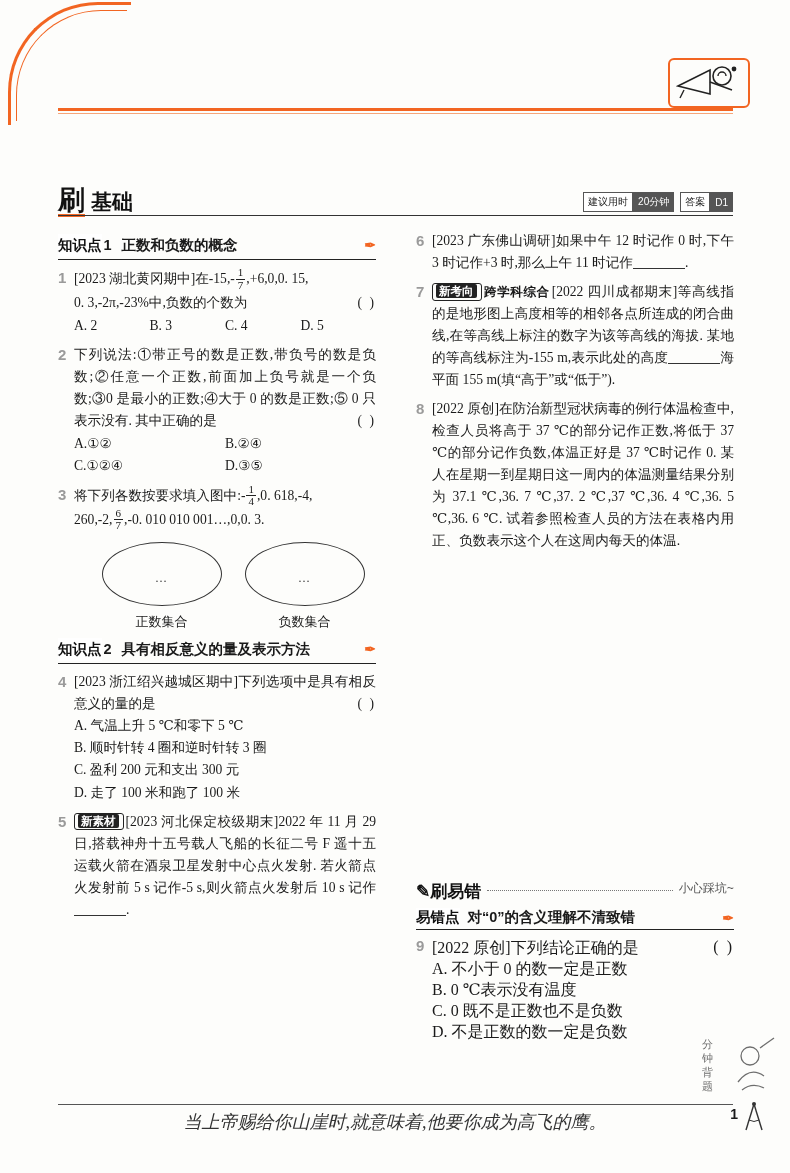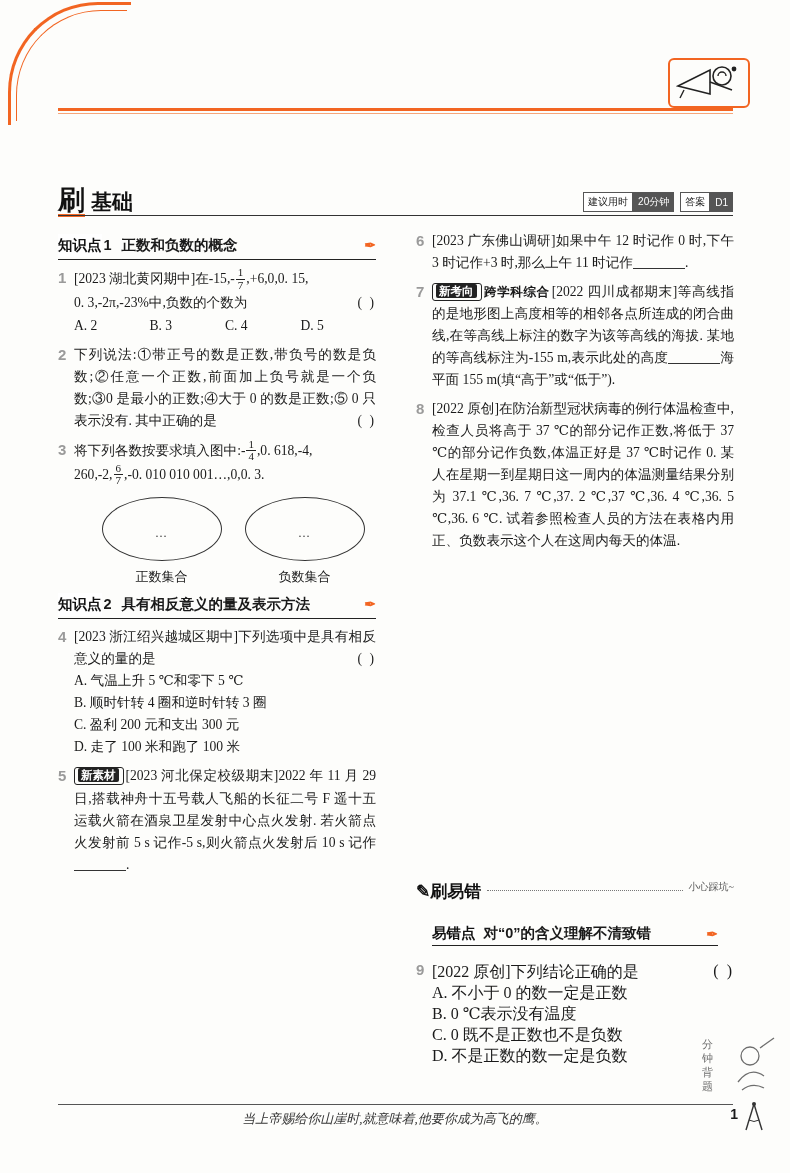--- a/index.html
+++ b/index.html
@@ -319,24 +319,24 @@
     color: #111;
     white-space: nowrap;
   }
   .ec-dots {
     flex: 1;
     border-bottom: 1.6px dotted #777;
     margin: 0 6px 5px 6px;
     height: 10px;
   }
   .ec-note {
-    font-size: 10px;
+    font-size: 12px;
     color: #555;
     white-space: nowrap;
-    font-family: Liberation Serif, serif;
+    font-family: Liberation Mono, monospace;
   }
   .ec-kp {
     position: absolute;
     left: 416px; top: 908px;
     width: 318px;
   }
   .doodle {
     position: absolute;
     right: 6px;
     top: 1030px;
@@ -349,21 +349,21 @@
     position: absolute;
     left: 58px; top: 1104px;
     width: 675px; height: 1px;
     background: #555;
   }
   .footer-text {
     position: absolute;
     left: 0; top: 1110px;
     width: 790px;
     text-align: center;
-    font-size: 13px;
+    font-size: 18px;
     color: #333;
     font-style: italic;
   }
   .page-num {
     position: absolute;
     right: 52px; top: 1106px;
     font-family: "Liberation Sans", sans-serif;
     font-weight: bold;
     font-size: 14px;
   }
@@ -441,20 +441,26 @@
         <span class="o">B. 3</span>
         <span class="o">C. 4</span>
         <span class="o">D. 5</span>
       </div>
     </div>
 
     <div class="q">
       <span class="q-num">2</span>
       <span>下列说法:①带正号的数是正数,带负号的数是负数;②任意一个正数,前面加上负号就是一个负数;③0 是最小的正数;④大于 0 的数是正数;⑤ 0 只表示没有. 其中正确的是</span>
       <span class="ans-paren">(    )</span>
+      <div class="opts half">
+        <span class="o">A.①②</span>
+        <span class="o">B.②④</span>
+        <span class="o">C.①②④</span>
+        <span class="o">D.③⑤</span>
+      </div>
     </div>
 
     <div class="q">
       <span class="q-num">3</span>
       <span>将下列各数按要求填入图中:-</span><span class="frac"><span class="num">1</span><span class="den">4</span></span><span>,0. 618,-4,</span>
       <span class="brk"></span>
       <span>260,-2,</span><span class="frac"><span class="num">6</span><span class="den">7</span></span><span>,-0. 010 010 001…,0,0. 3.</span>
       <div class="sets">
         <div class="set-item">
           <div class="ellipse">
@@ -518,21 +524,21 @@
 
   <div class="ec-head">
     <span class="ec-title">
       <span>✎</span><span>刷易错</span>
     </span>
     <span class="ec-dots"></span>
     <span class="ec-note">小心踩坑~</span>
   </div>
 
   <div class="ec-kp">
-    <div class="kp" style="margin:16px;">
+    <div class="kp" style="margin:0;">
       <span class="kp-label">易错点</span>
       <span class="kp-text" style="margin-left:8px;">对“0”的含义理解不清致错</span>
       <span class="kp-icon">✒</span>
     </div>
 
     <div class="q" style="margin-top:8px;">
       <span class="q-num">9</span>
       <span>[<span>2022 原创</span>]</span><span>下列结论正确的是</span>
       <span class="ans-paren">(    )</span>
       <div>

